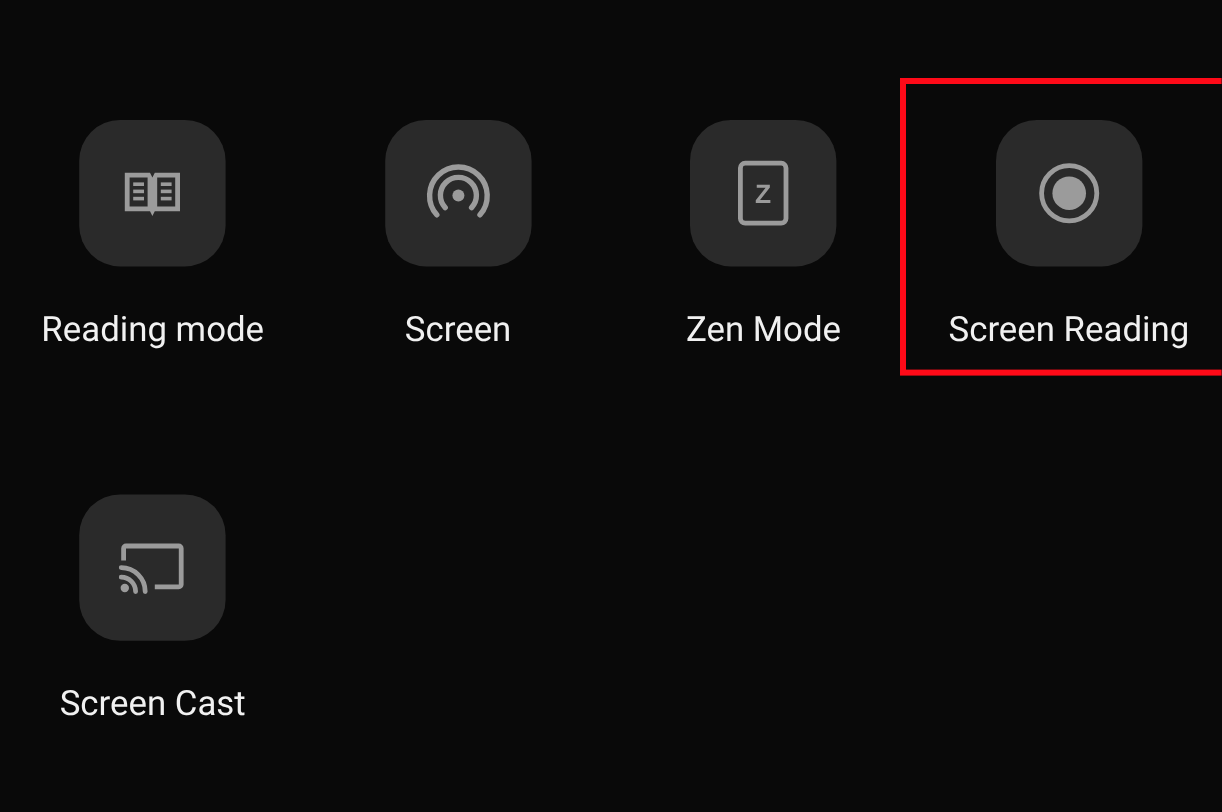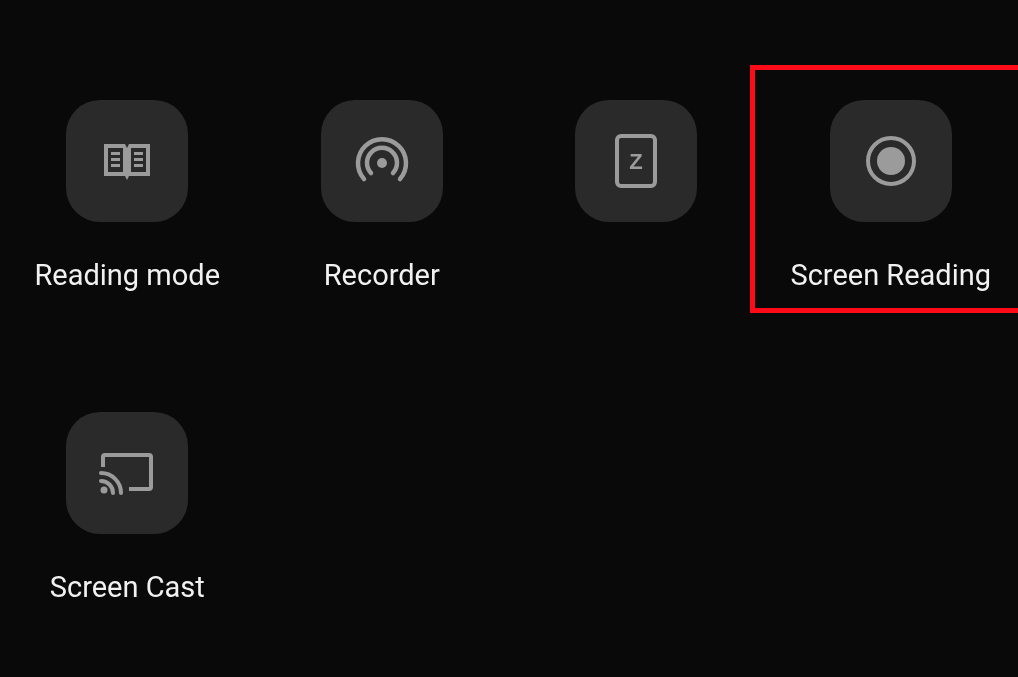--- a/index.html
+++ b/index.html
@@ -87,32 +87,33 @@
       <span>
         <svg width="56" height="56" viewBox="0 0 56 56">
           <g fill="none" stroke="#9b9b9b">
             <circle cx="28" cy="30" r="5" fill="#9b9b9b" stroke="none"></circle>
             <path d="M 17 40 A 15 15 0 1 1 39 40" stroke-width="4.5" stroke-linecap="round"></path>
             <path d="M 10 46 A 24 24 0 1 1 46 46" stroke-width="4.5" stroke-linecap="round"></path>
           </g>
         </svg>
       </span>
     </div>
-    <div class="tile-label">Recorder</div>
+    <div class="tile-label">Screen</div>
   </div>
 
   <div class="tile">
     <div class="tile-icon-box">
       <span>
         <svg width="44" height="56" viewBox="0 0 44 56">
           <rect x="3" y="3" width="38" height="50" rx="4" ry="4" fill="none" stroke="#9b9b9b" stroke-width="4"></rect>
           <text x="22" y="36" text-anchor="middle" fill="#9b9b9b" font-size="22" font-weight="700" font-family="sans-serif">Z</text>
         </svg>
       </span>
     </div>
+    <div class="tile-label">Zen Mode</div>
   </div>
 
   <div class="tile">
     <div class="highlight-box"></div>
     <div class="tile-icon-box">
       <span>
         <svg width="56" height="56" viewBox="0 0 56 56">
           <circle cx="28" cy="28" r="23" fill="none" stroke="#9b9b9b" stroke-width="4"></circle>
           <circle cx="28" cy="28" r="14" fill="#9b9b9b"></circle>
         </svg>

